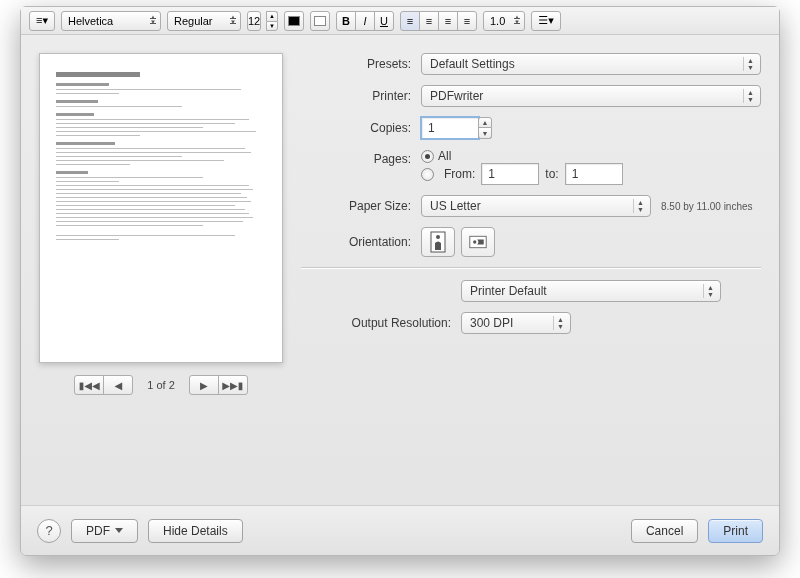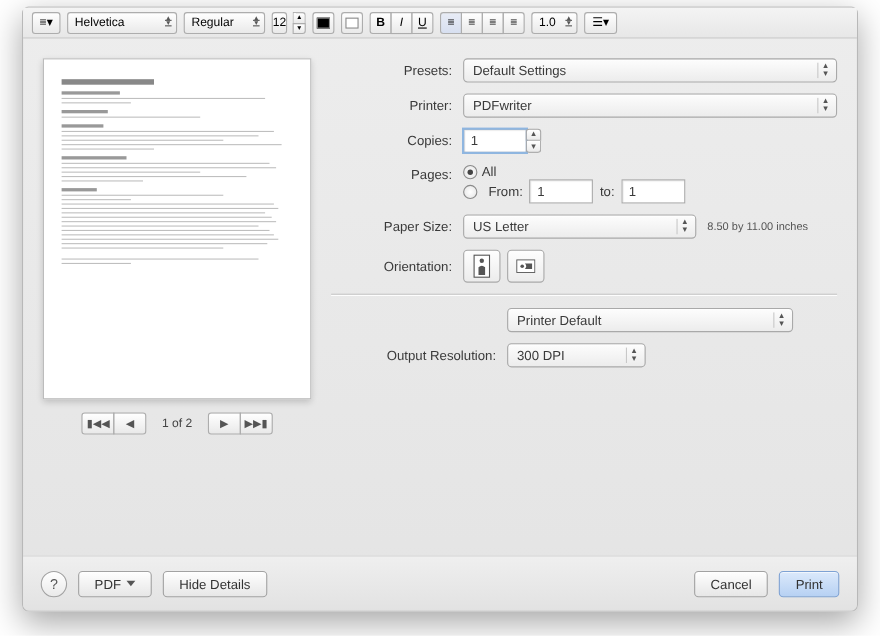--- a/index.html
+++ b/index.html
@@ -63,22 +63,22 @@
 .pgbtn{width:30px;height:20px;border:1px solid #adadad;background:linear-gradient(#fff,#e9e9e9);display:flex;align-items:center;justify-content:center;font-size:10px;color:#555;}
 .pgbtn-group .pgbtn{margin-left:-1px;}
 .pgbtn-group .pgbtn:first-child{margin-left:0;border-radius:3px 0 0 3px;}
 .pgbtn-group .pgbtn:last-child{border-radius:0 3px 3px 0;}
 
 .form-col{flex:1;font-size:12px;color:#3a3a3a;}
 .row{display:flex;align-items:center;margin-bottom:10px;}
 .lbl{width:120px;text-align:right;padding-right:10px;}
 .popup{flex:1;height:22px;position:relative;background:linear-gradient(#fdfdfd,#ececec);border:1px solid #a9a9a9;border-radius:4px;padding:0 20px 0 8px;display:flex;align-items:center;box-shadow:0 1px 0 rgba(255,255,255,.7) inset;}
 .popup .arrows{position:absolute;right:3px;top:3px;bottom:3px;width:14px;border-left:1px solid #c8c8c8;display:flex;flex-direction:column;align-items:center;justify-content:center;color:#555;font-size:7px;line-height:7px;}
-.popup-sm{width:212px;flex:none;}
-.popup-xs{width:126px;flex:none;}
+.popup-sm{width:230px;flex:none;}
+.popup-xs{width:110px;flex:none;}
 .input{height:22px;border:1px solid #a9a9a9;background:#fff;padding:0 6px;display:flex;align-items:center;border-radius:0;box-shadow:inset 1px 1px 1px rgba(0,0,0,.08);}
 .input-sm{width:58px;}
 .radio{width:13px;height:13px;border:1px solid #8a8a8a;border-radius:50%;background:radial-gradient(#fff,#e3e3e3);margin-right:4px;display:inline-flex;align-items:center;justify-content:center;}
 .radio.checked:after{content:"";width:5px;height:5px;background:#444;border-radius:50%;}
 .orient-btn{width:34px;height:30px;border:1px solid #a9a9a9;background:linear-gradient(#fefefe,#ececec);border-radius:4px;display:flex;align-items:center;justify-content:center;margin-right:6px;}
 .orient-btn svg{width:18px;height:22px;}
 .divider{height:1px;background:#c8c8c8;margin:8px 0 12px 0;box-shadow:0 1px 0 #fff;}
 .hint{font-size:10px;color:#555;margin-left:10px;}
 .bigstep{display:flex;flex-direction:column;margin-left:-1px;}
 .bigstep div{width:14px;height:11px;border:1px solid #a9a9a9;background:linear-gradient(#fff,#eaeaea);font-size:7px;display:flex;align-items:center;justify-content:center;color:#555;}

